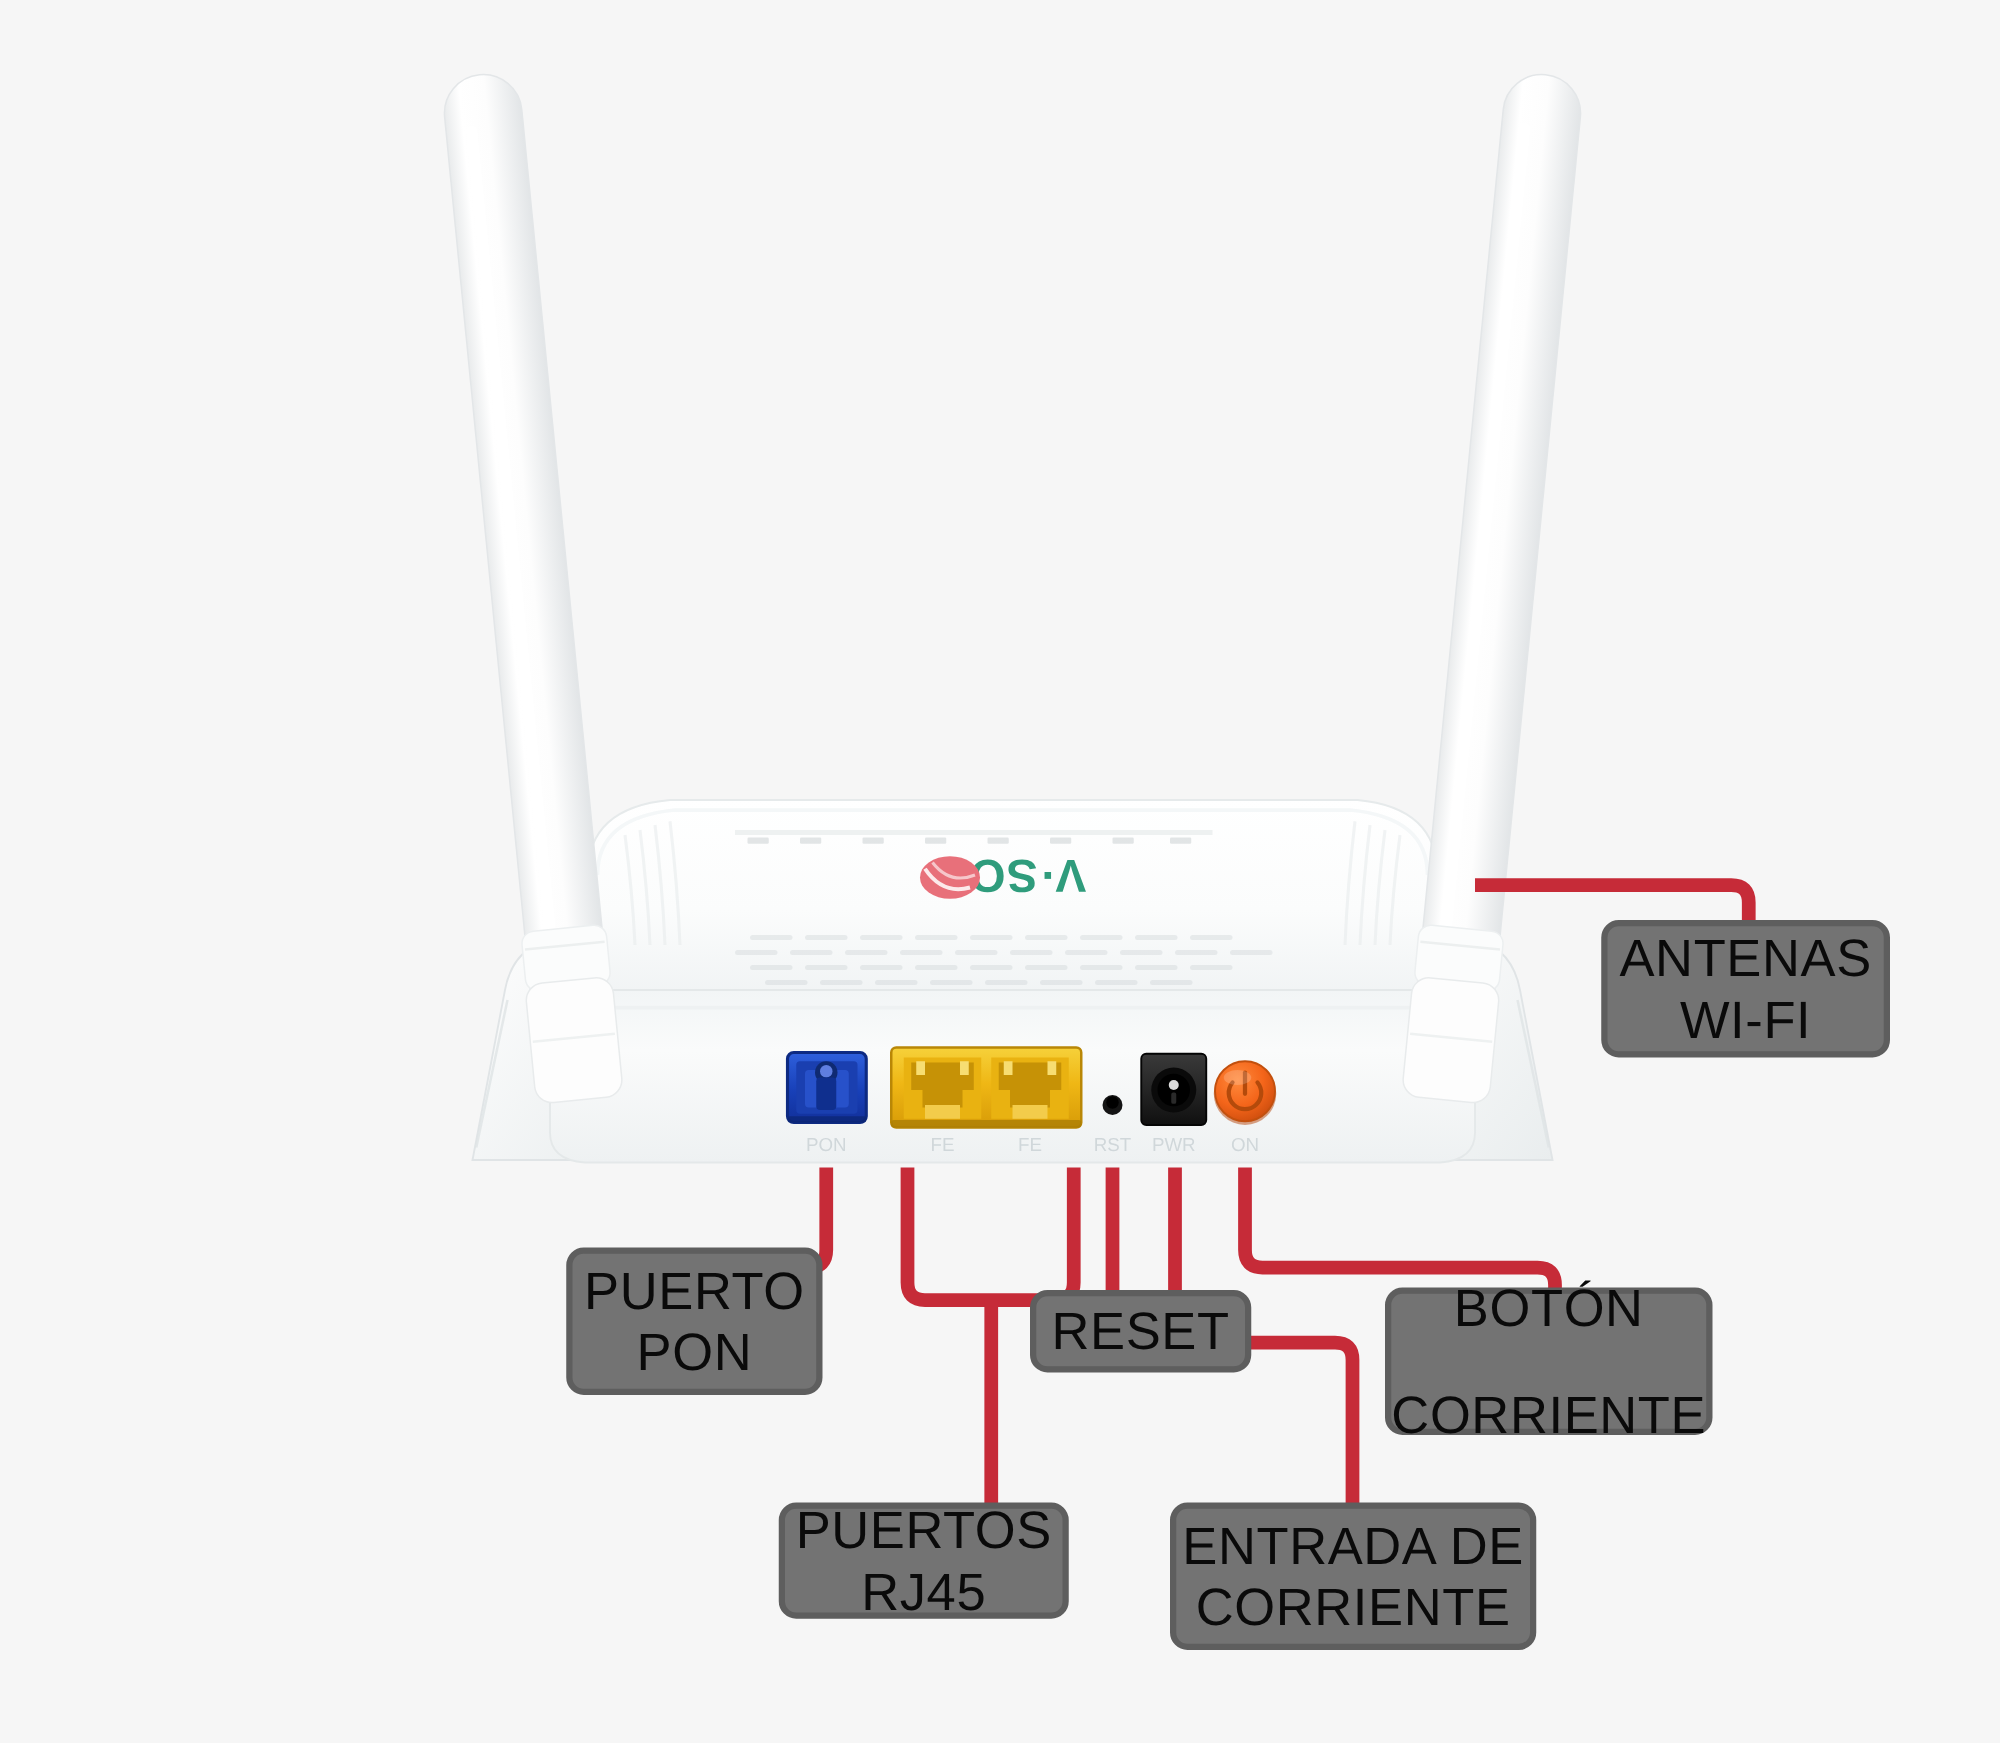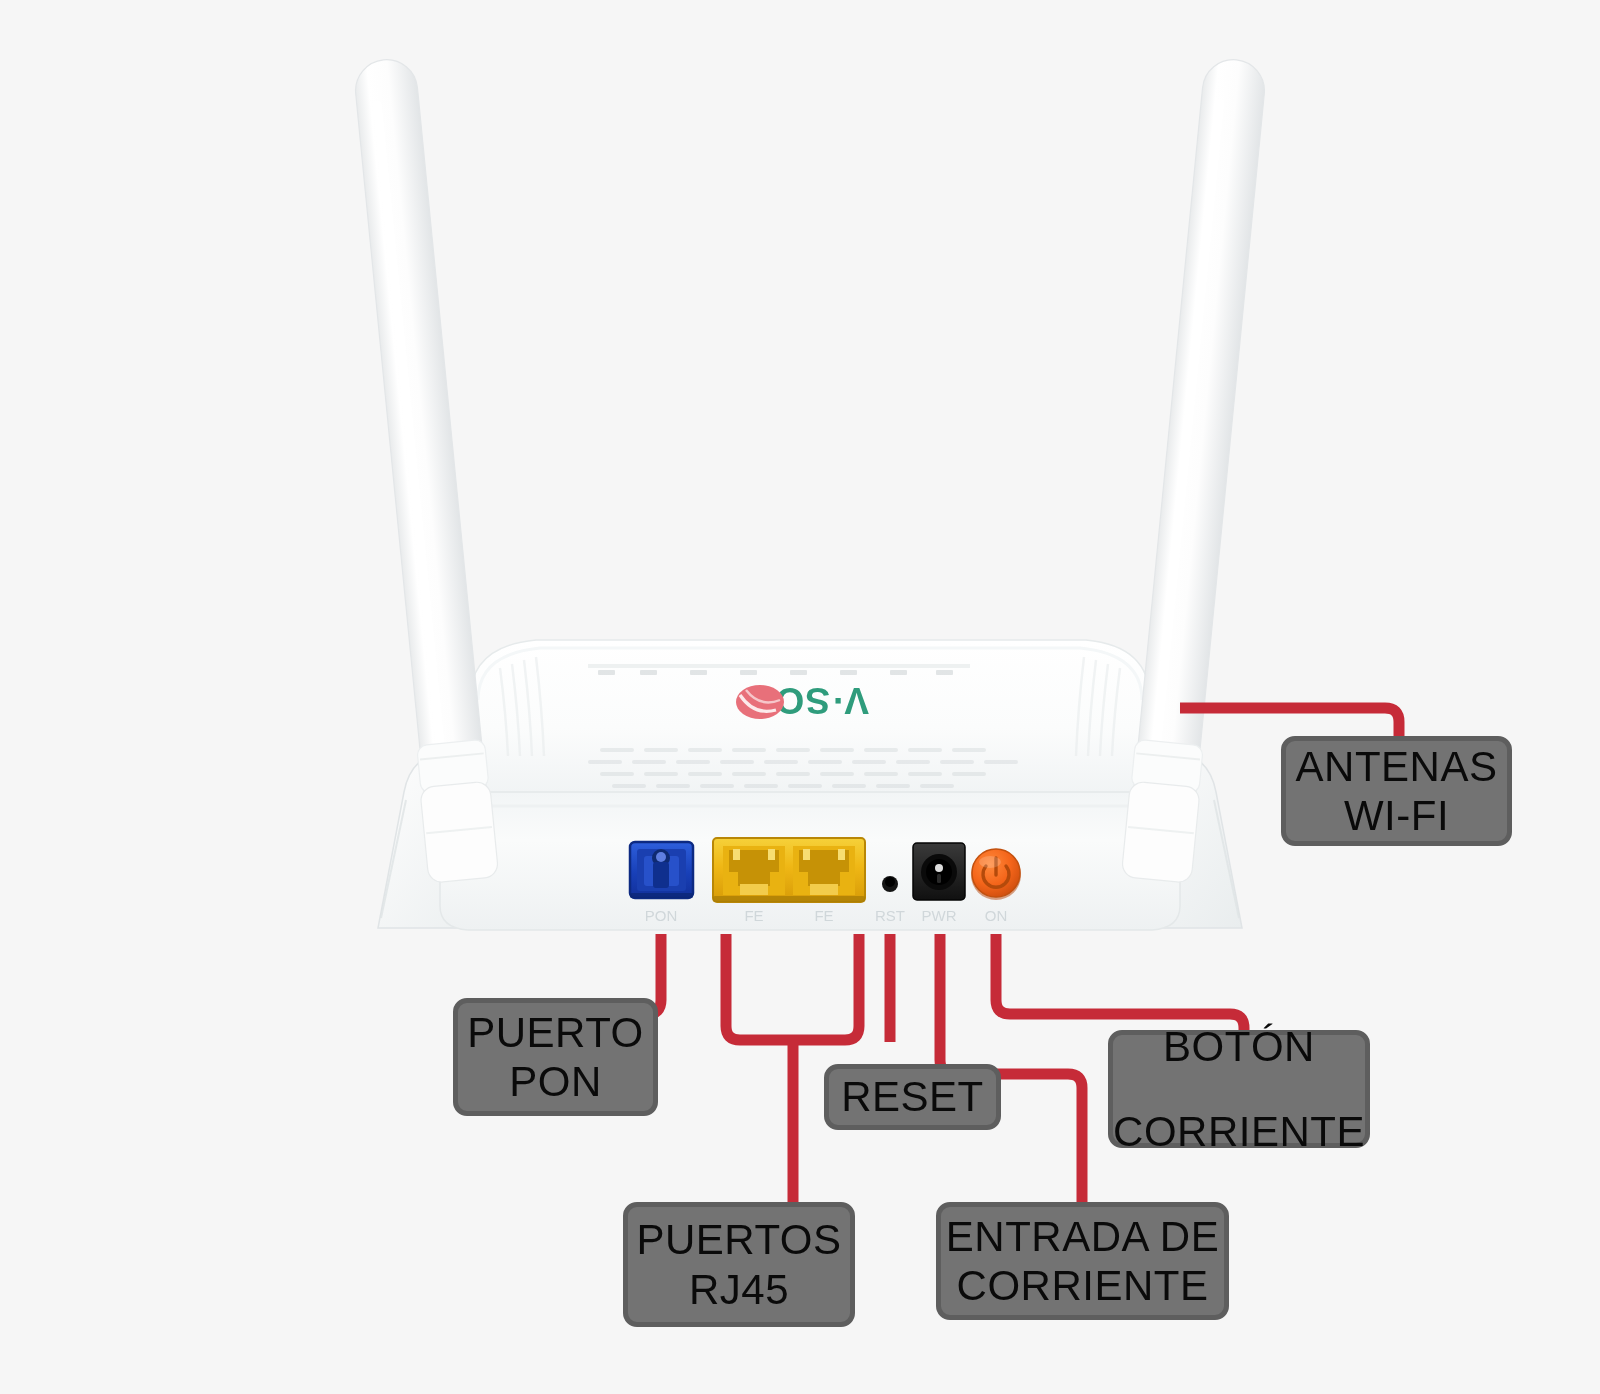--- a/index.html
+++ b/index.html
@@ -42,22 +42,22 @@
     color: #0a0a0a;
     font-family: "Liberation Sans", sans-serif;
     font-size: 42px;
     line-height: 1.17;
     letter-spacing: 0.5px;
     padding: 6px 18px;
     z-index: 40;
   }
   .callout .ln { display: block; white-space: nowrap; }
   #callout-pon          { left: 453px;  top: 998px; width: 205px; height: 118px; }
-  #callout-rj45         { left: 623px;  top: 1202px; width: 232px; height: 125px; }
-  #callout-reset        { left: 824px;  top: 1032px; width: 177px; height: 66px; margin-top: 32px; }
+  #callout-rj45         { left: 623px;  top: 1202px; width: 232px; height: 93px; }
+  #callout-reset        { left: 824px;  top: 1032px; width: 177px; height: 66px; }
   #callout-corriente    { left: 936px;  top: 1202px; width: 293px; height: 118px; }
   #callout-encendido    { left: 1108px; top: 1030px; width: 262px; height: 118px; gap: 36px; }
   #callout-antenas-wifi { left: 1281px; top: 736px;  width: 231px; height: 110px; }
 </style>
 </head>
 <body>
 
 <div id="stage">
 
   <svg class="layer" viewBox="0 0 1600 1394" xmlns="http://www.w3.org/2000/svg">

